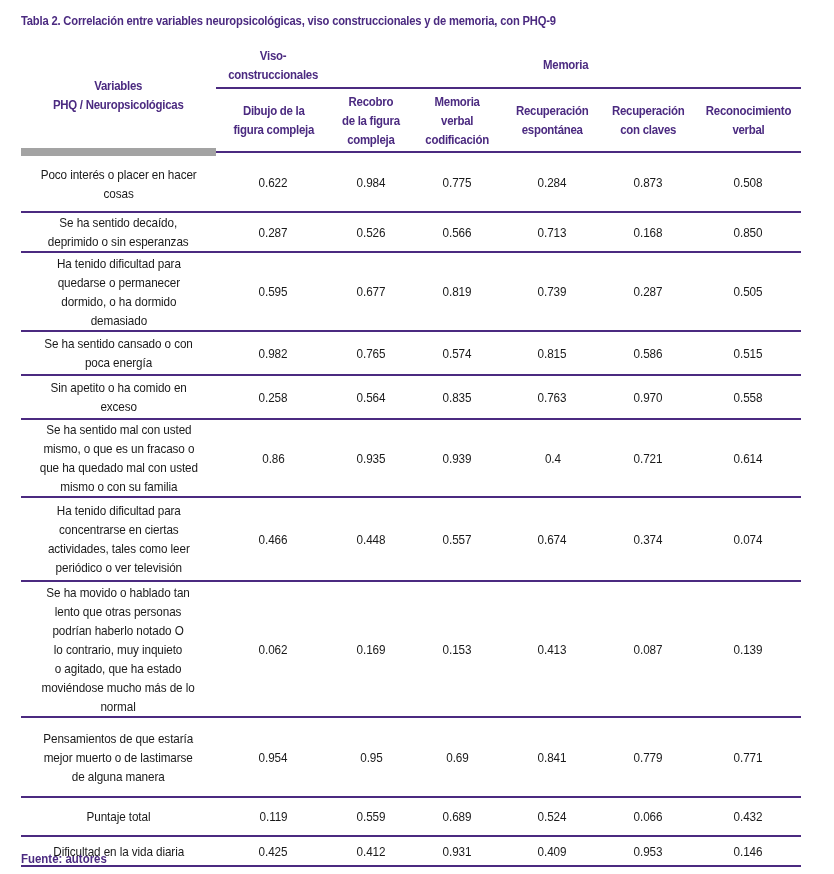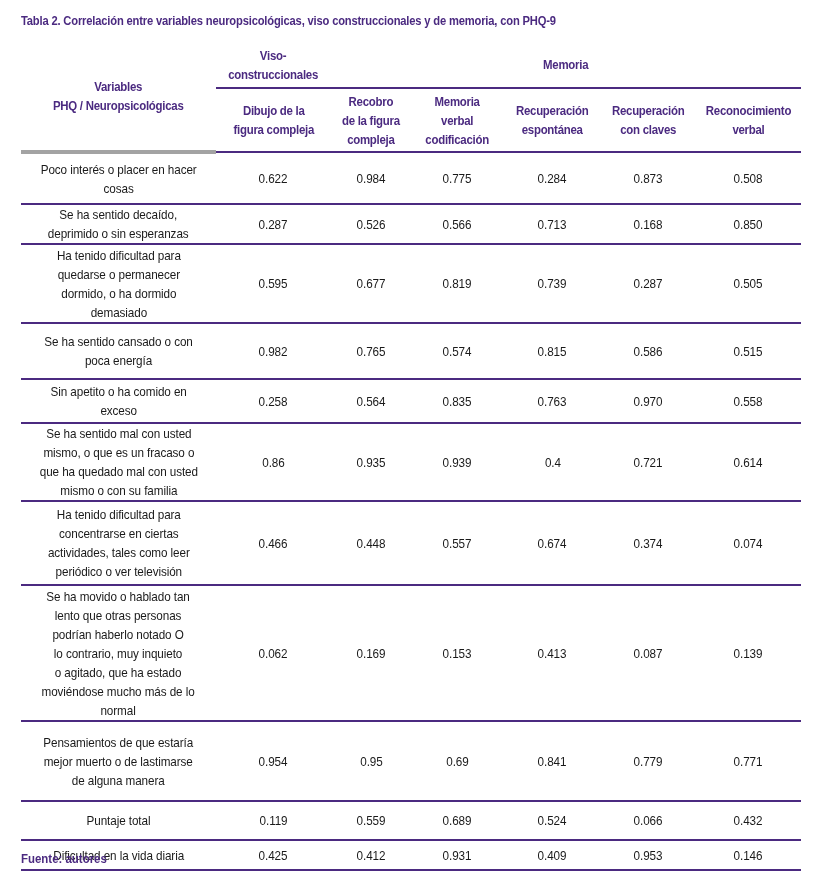--- a/index.html
+++ b/index.html
@@ -25,21 +25,21 @@
   }
   table.corr th {
     color: #4b2a80; font-weight: bold;
     letter-spacing: -0.3px;
   }
   .hdr-inner { display: inline-block; transform: scaleX(0.88); }
   .cell-inner { display: inline-block; transform: scaleX(0.9); letter-spacing: -0.1px; }
   tr.group-row th { height: 45px; }
   tr.group-row th.sub-underline { border-bottom: 2px solid #4b2a80; }
   tr.sub-row th { height: 62px; border-bottom: 2px solid #4b2a80; }
-  th.varhead { border-bottom: 4px solid #a3a3a3; }
+  th.varhead { border-bottom: 8px solid #a3a3a3; }
   tbody td { border-bottom: 2px solid #4b2a80; }
   td.label { padding: 2px 4px; }
   .source {
     position: absolute; left: 21px; top: 851px;
     font-size: 13px; font-weight: bold; color: #4b2a80;
     transform: scaleX(0.88); transform-origin: left top;
   }
 </style>
 </head>
 <body>
@@ -81,21 +81,21 @@
 codificación</span></th>
         <th><span class="hdr-inner" style="white-space: pre-line;">Recuperación
 espontánea</span></th>
         <th><span class="hdr-inner" style="white-space: pre-line;">Recuperación
 con claves</span></th>
         <th><span class="hdr-inner" style="white-space: pre-line;">Reconocimiento
 verbal</span></th>
       </tr>
   </thead>
   <tbody id="tbody">
-      <tr style="height: 52px;">
+      <tr style="height: 60px;">
         <td class="label"><span class="cell-inner" style="white-space: pre-line;">Poco interés o placer en hacer
 cosas</span></td>
         <td><span class="cell-inner">0.622</span></td>
         <td><span class="cell-inner">0.984</span></td>
         <td><span class="cell-inner">0.775</span></td>
         <td><span class="cell-inner">0.284</span></td>
         <td><span class="cell-inner">0.873</span></td>
         <td><span class="cell-inner">0.508</span></td>
       </tr>
       <tr style="height: 32px;">
@@ -113,21 +113,21 @@
 quedarse o permanecer
 dormido, o ha dormido
 demasiado</span></td>
         <td><span class="cell-inner">0.595</span></td>
         <td><span class="cell-inner">0.677</span></td>
         <td><span class="cell-inner">0.819</span></td>
         <td><span class="cell-inner">0.739</span></td>
         <td><span class="cell-inner">0.287</span></td>
         <td><span class="cell-inner">0.505</span></td>
       </tr>
-      <tr style="height: 56px;">
+      <tr style="height: 44px;">
         <td class="label"><span class="cell-inner" style="white-space: pre-line;">Se ha sentido cansado o con
 poca energía</span></td>
         <td><span class="cell-inner">0.982</span></td>
         <td><span class="cell-inner">0.765</span></td>
         <td><span class="cell-inner">0.574</span></td>
         <td><span class="cell-inner">0.815</span></td>
         <td><span class="cell-inner">0.586</span></td>
         <td><span class="cell-inner">0.515</span></td>
       </tr>
       <tr style="height: 44px;">

